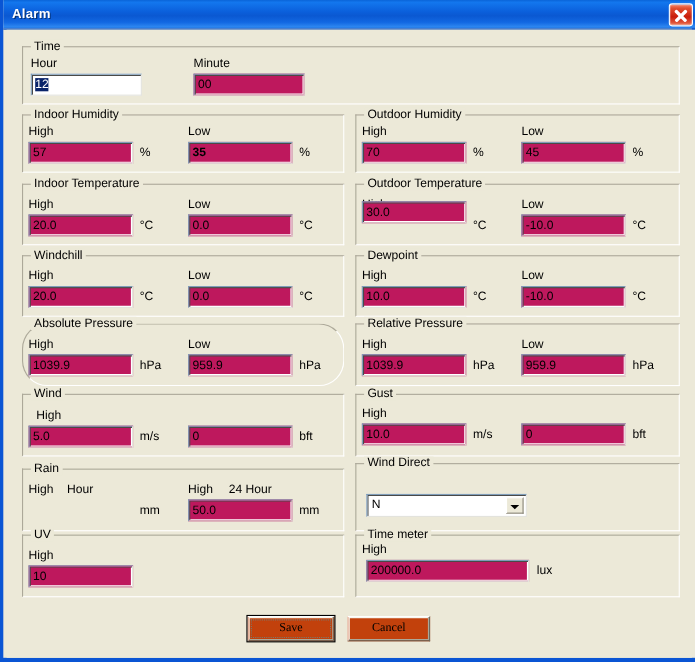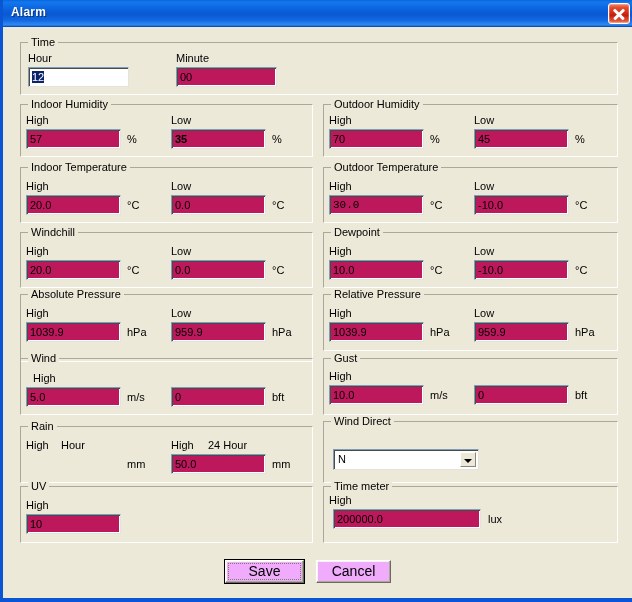--- a/index.html
+++ b/index.html
@@ -172,26 +172,26 @@
     border-left: 4px solid transparent;
     border-right: 4px solid transparent;
     border-top: 4px solid #000;
   }
 
   
   .btn {
     position: absolute;
     box-sizing: border-box;
     height: 23px;
-    background: #f0abfc;
+    background: #c2410c;
     border: 1px solid;
     border-color: #FFFFFF #6D6A5F #6D6A5F #FFFFFF;
     box-shadow: inset -1px -1px 0 #ACA899, inset 1px 1px 0 #F6F5EC;
-    font-family: Liberation Sans, sans-serif;
-    font-size: 14px;
+    font-family: Liberation Serif, serif;
+    font-size: 11px;
     color: #000;
     text-align: center;
     line-height: 21px;
     cursor: pointer;
   }
   .btn.default {
     outline: 1px solid #000;
     outline-offset: 0px;
   }
   .btn .focusrect {
@@ -250,21 +250,21 @@
       <div class="tinput" style="left:5px; top:27px; width:95px;"><span>20.0</span></div>
       <span class="unit" style="left:106px; top:31px;">°C</span>
       <span class="flabel" style="left:150px; top:12px;">Low</span>
       <div class="tinput" style="left:150px; top:27px; width:95px;"><span>0.0</span></div>
       <span class="unit" style="left:251px; top:31px;">°C</span>
     </div>
 
     <div class="group" style="left:317px; top:140px; width:295px; height:56px;">
       <span class="glegend">Outdoor Temperature</span>
       <span class="flabel" style="left:5px; top:12px;">High</span>
-      <div class="tinput" style="left:5px; top:27px; width:95px;font-family:Liberation Mono, monospace;"><span>30.0</span></div>
+      <div class="tinput" style="left:5px; top:15px; width:95px;"><span>30.0</span></div>
       <span class="unit" style="left:106px; top:31px;">°C</span>
       <span class="flabel" style="left:150px; top:12px;">Low</span>
       <div class="tinput" style="left:150px; top:27px; width:95px;"><span>-10.0</span></div>
       <span class="unit" style="left:251px; top:31px;">°C</span>
     </div>
 
     <div class="group" style="left:14px; top:205px; width:293px; height:56px;">
       <span class="glegend">Windchill</span>
       <span class="flabel" style="left:5px; top:12px;">High</span>
       <div class="tinput" style="left:5px; top:27px; width:95px;"><span>20.0</span></div>
@@ -277,21 +277,21 @@
     <div class="group" style="left:317px; top:205px; width:295px; height:56px;">
       <span class="glegend">Dewpoint</span>
       <span class="flabel" style="left:5px; top:12px;">High</span>
       <div class="tinput" style="left:5px; top:27px; width:95px;"><span>10.0</span></div>
       <span class="unit" style="left:106px; top:31px;">°C</span>
       <span class="flabel" style="left:150px; top:12px;">Low</span>
       <div class="tinput" style="left:150px; top:27px; width:95px;"><span>-10.0</span></div>
       <span class="unit" style="left:251px; top:31px;">°C</span>
     </div>
 
-    <div class="group" style="left:14px; top:267px; width:293px; height:68px;">
+    <div class="group" style="left:14px; top:267px; width:293px; height:57px;border-radius:23px;">
       <span class="glegend">Absolute Pressure</span>
       <span class="flabel" style="left:5px; top:12px;">High</span>
       <div class="tinput" style="left:5px; top:27px; width:95px;"><span>1039.9</span></div>
       <span class="unit" style="left:106px; top:31px;">hPa</span>
       <span class="flabel" style="left:150px; top:12px;">Low</span>
       <div class="tinput" style="left:150px; top:27px; width:95px;"><span>959.9</span></div>
       <span class="unit" style="left:251px; top:31px;">hPa</span>
     </div>
 
     <div class="group" style="left:317px; top:267px; width:295px; height:57px;">

